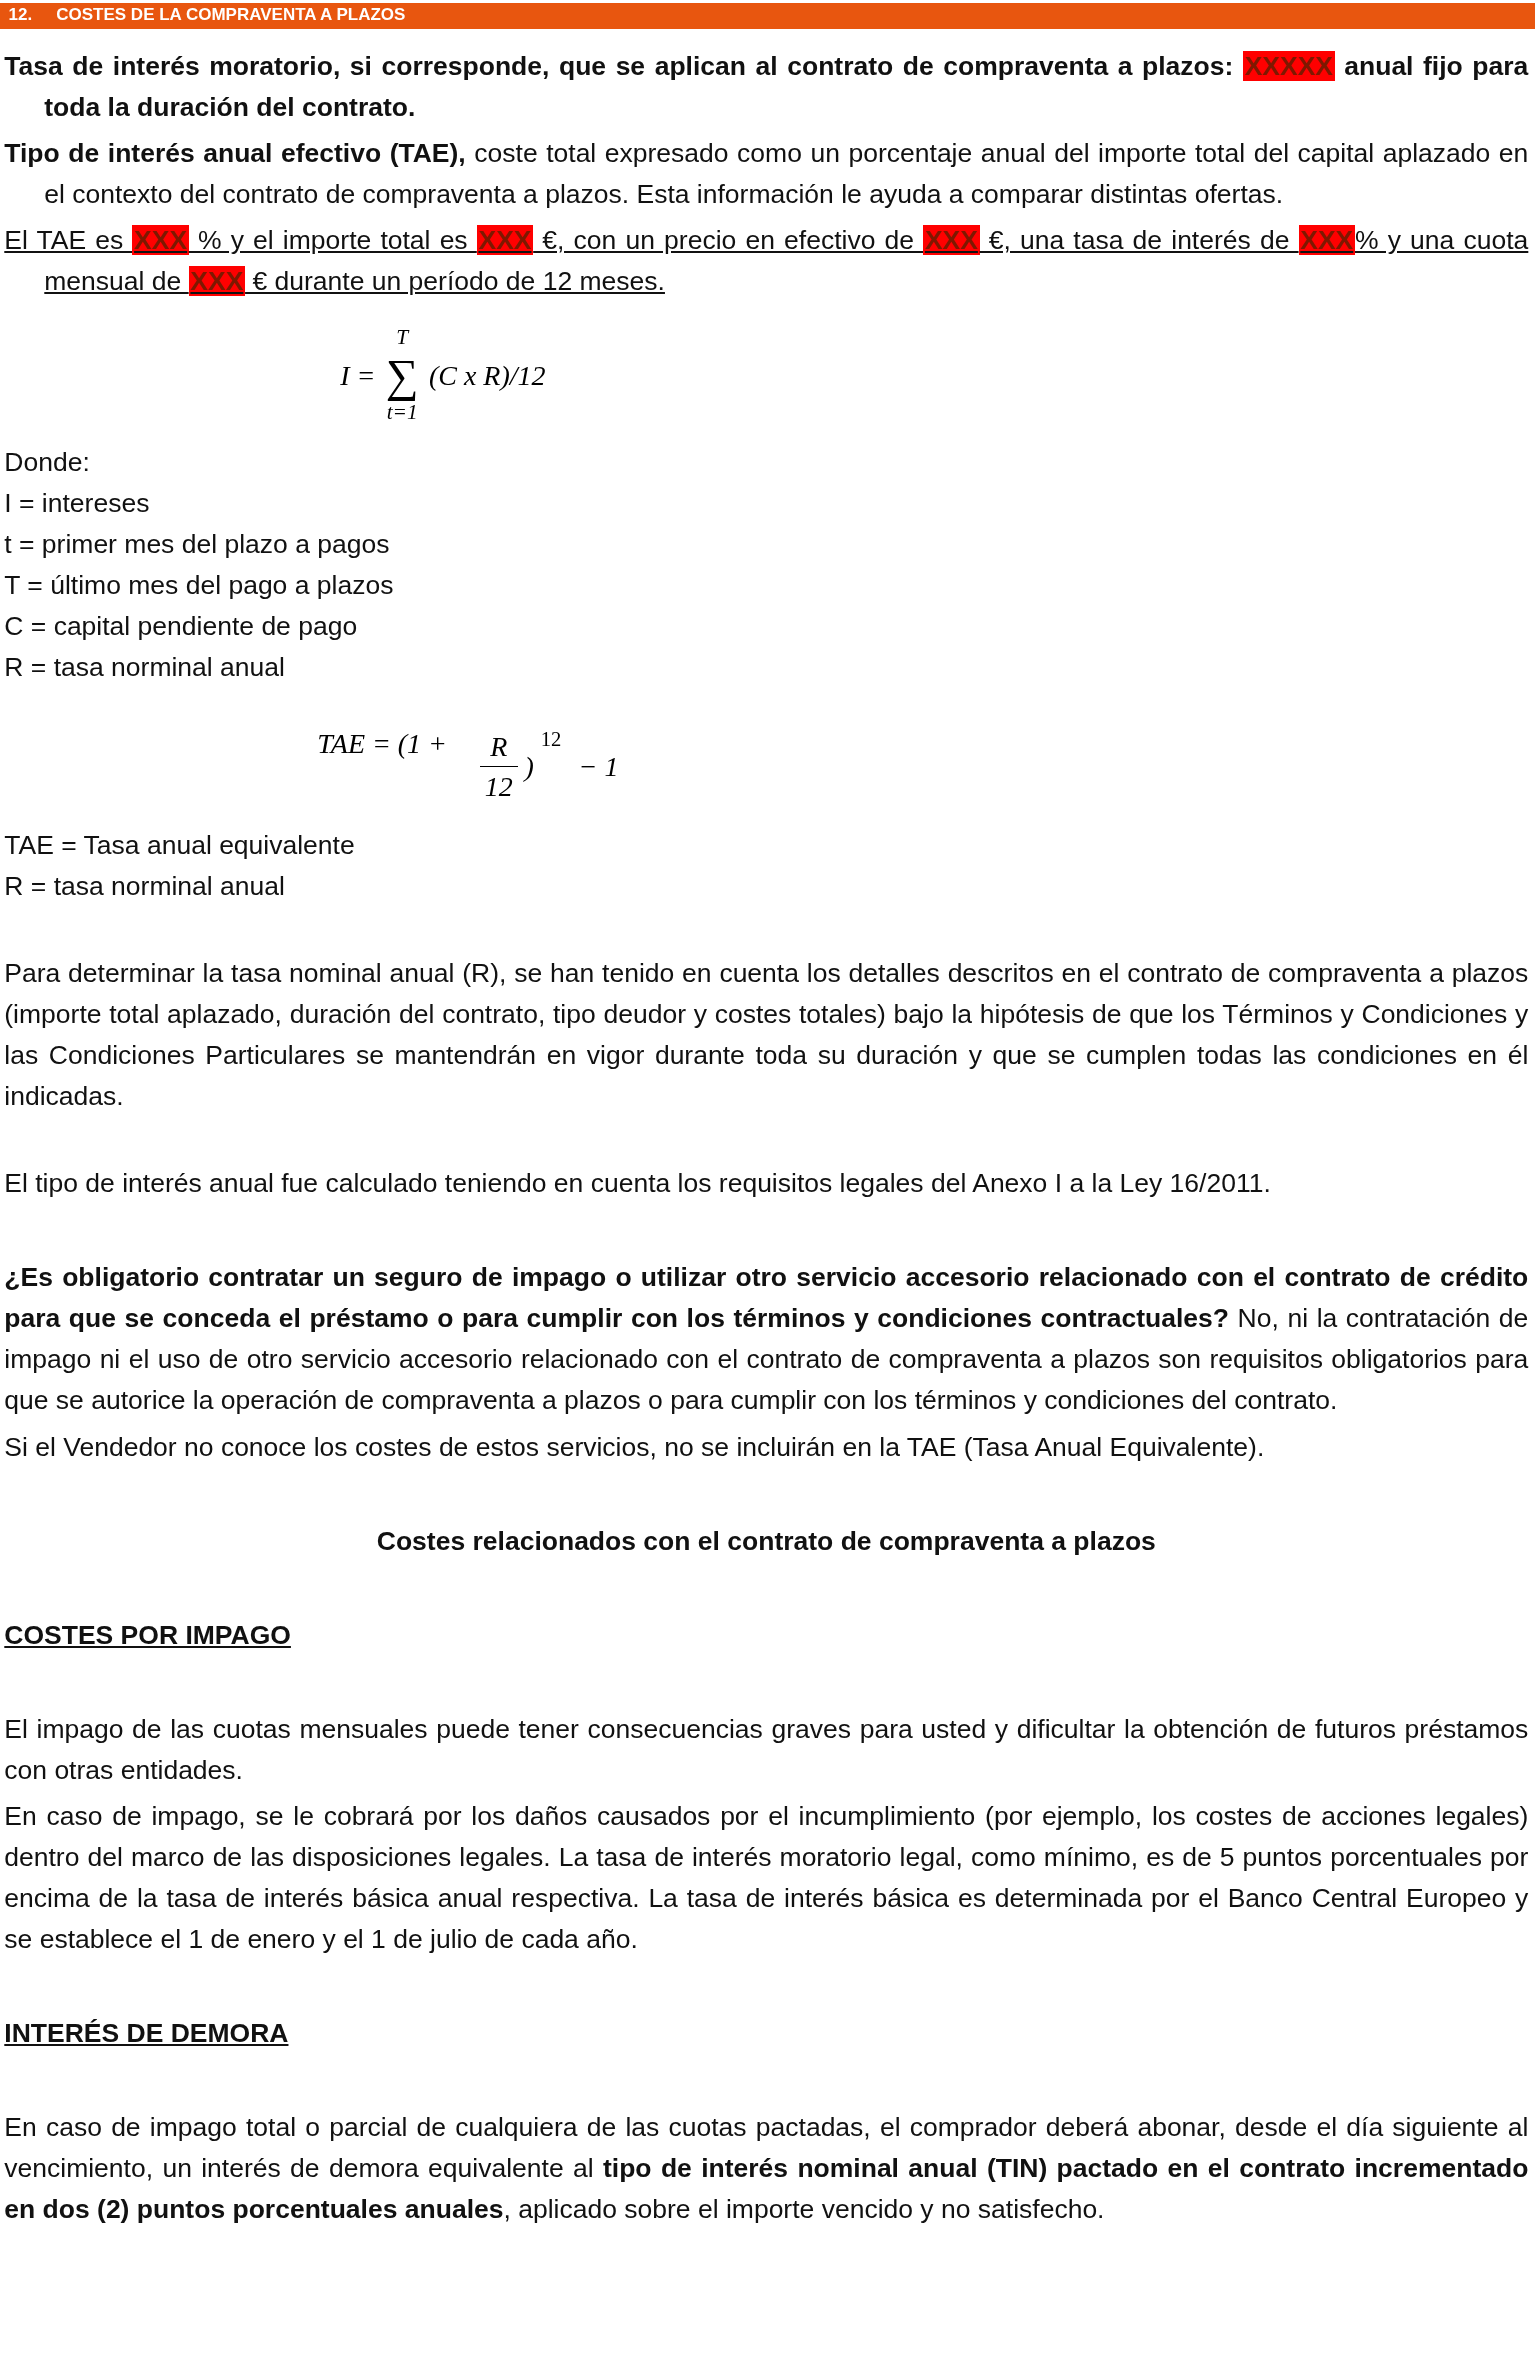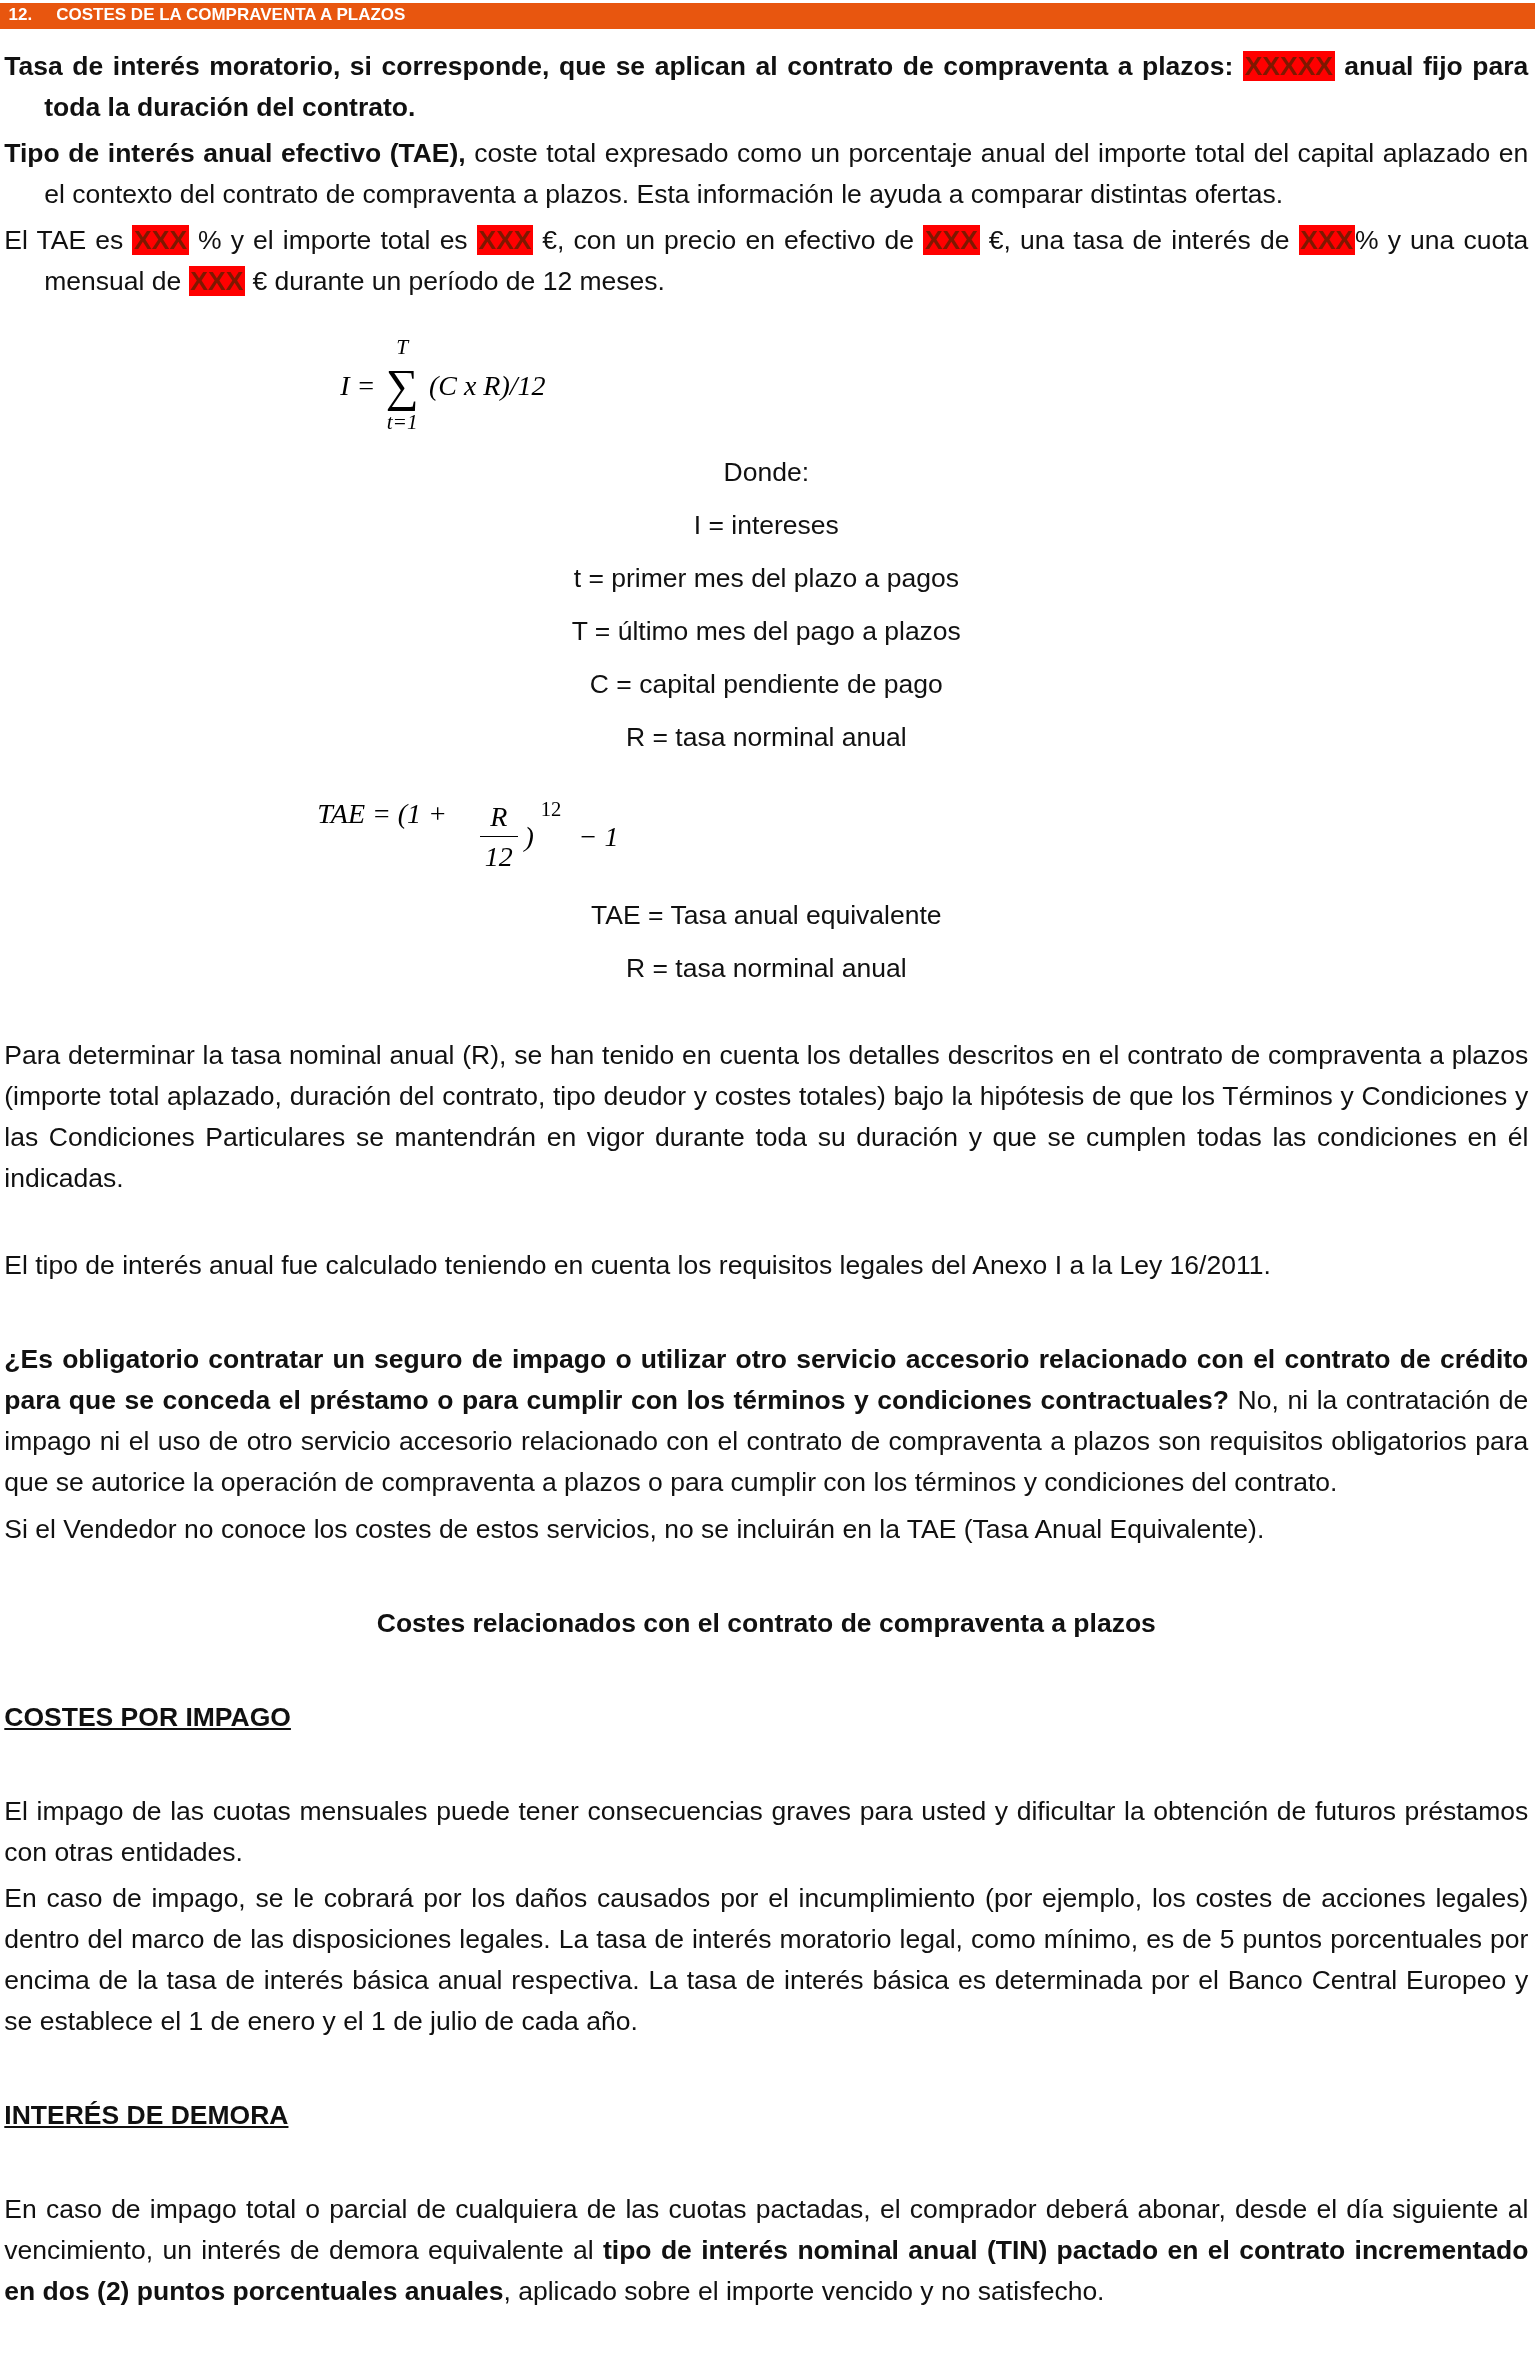--- a/index.html
+++ b/index.html
@@ -42,21 +42,21 @@
     color: var(--highlight-fg, #7E1800);
     font-weight: bold;
     padding: 0 1.7px;
   }
 
   .h-plain { font-weight: bold; text-align: center; }
   .h-underline { font-weight: bold; text-decoration: underline; }
 
   
   .mb-xs { margin-bottom: 5.1px; }
-  .mb-s  { margin-bottom: 34px; }
+  .mb-s  { margin-bottom: 24px; text-decoration: underline; }
   .mb-m  { margin-bottom: 34px; }
   .mb-l  { margin-bottom: 46px; }
   .mb-xl { margin-bottom: 53px; }
 
   
   .formula {
     font-family: "Liberation Serif", "DejaVu Serif", serif;
     font-style: italic;
     font-size: 28px;
     color: #000000;
@@ -78,21 +78,21 @@
     min-height: 89px;
     margin: 0 0 13.7px 313px;
   }
   .f2 .lead { align-self: flex-start; }
   .frac { display: inline-flex; flex-direction: column; align-items: center; line-height: 1.25; margin-left: 26px; }
   .frac .num { padding: 0 10.3px 1.7px; border-bottom: 1.7px solid #000000; }
   .frac .den { padding-top: 1.7px; }
   .f2 .exp { align-self: flex-start; font-size: 20.6px; margin-top: 1.7px; font-style: normal; }
   .f2 .tail { margin-left: 10.3px; }
 
-  .defs div { margin: 12px; text-align: center; }
+  .defs div { margin: 0; }
 </style>
 </head>
 <body>
 
 <div class="page">
 
   <header class="bar">
       <span>12.</span>
       <span>COSTES DE LA COMPRAVENTA A PLAZOS</span>
     </header>

